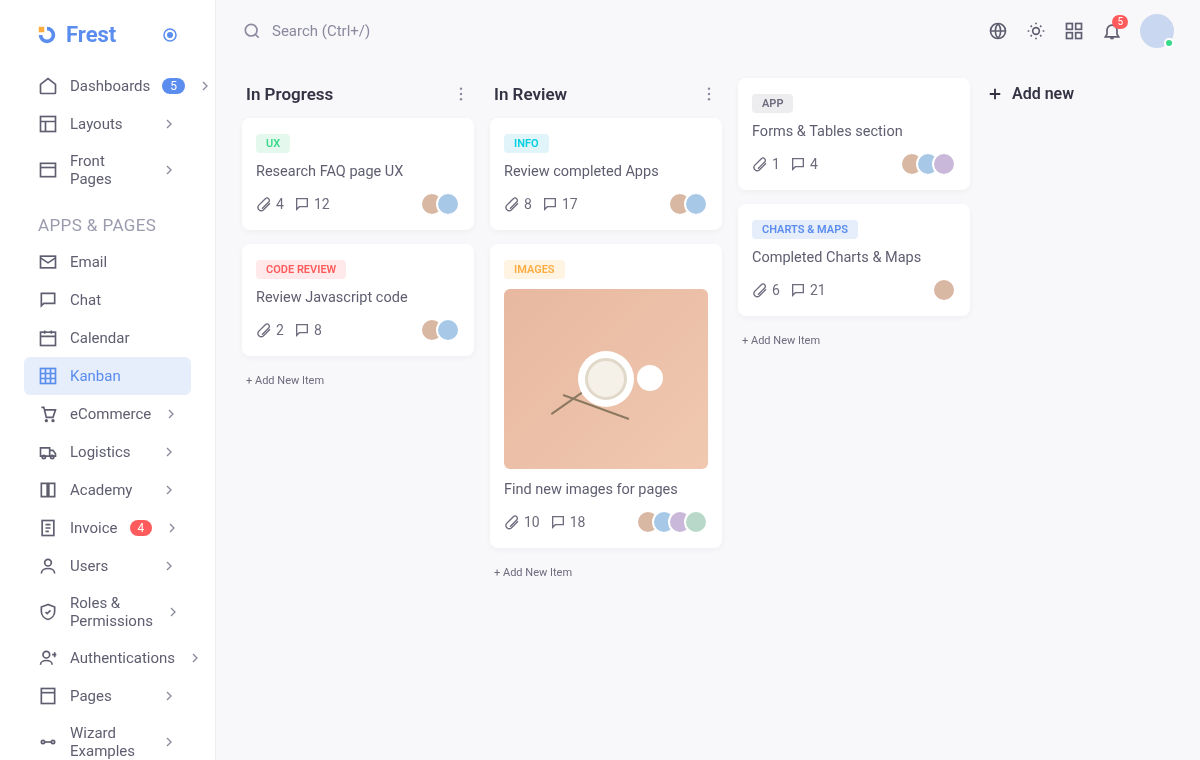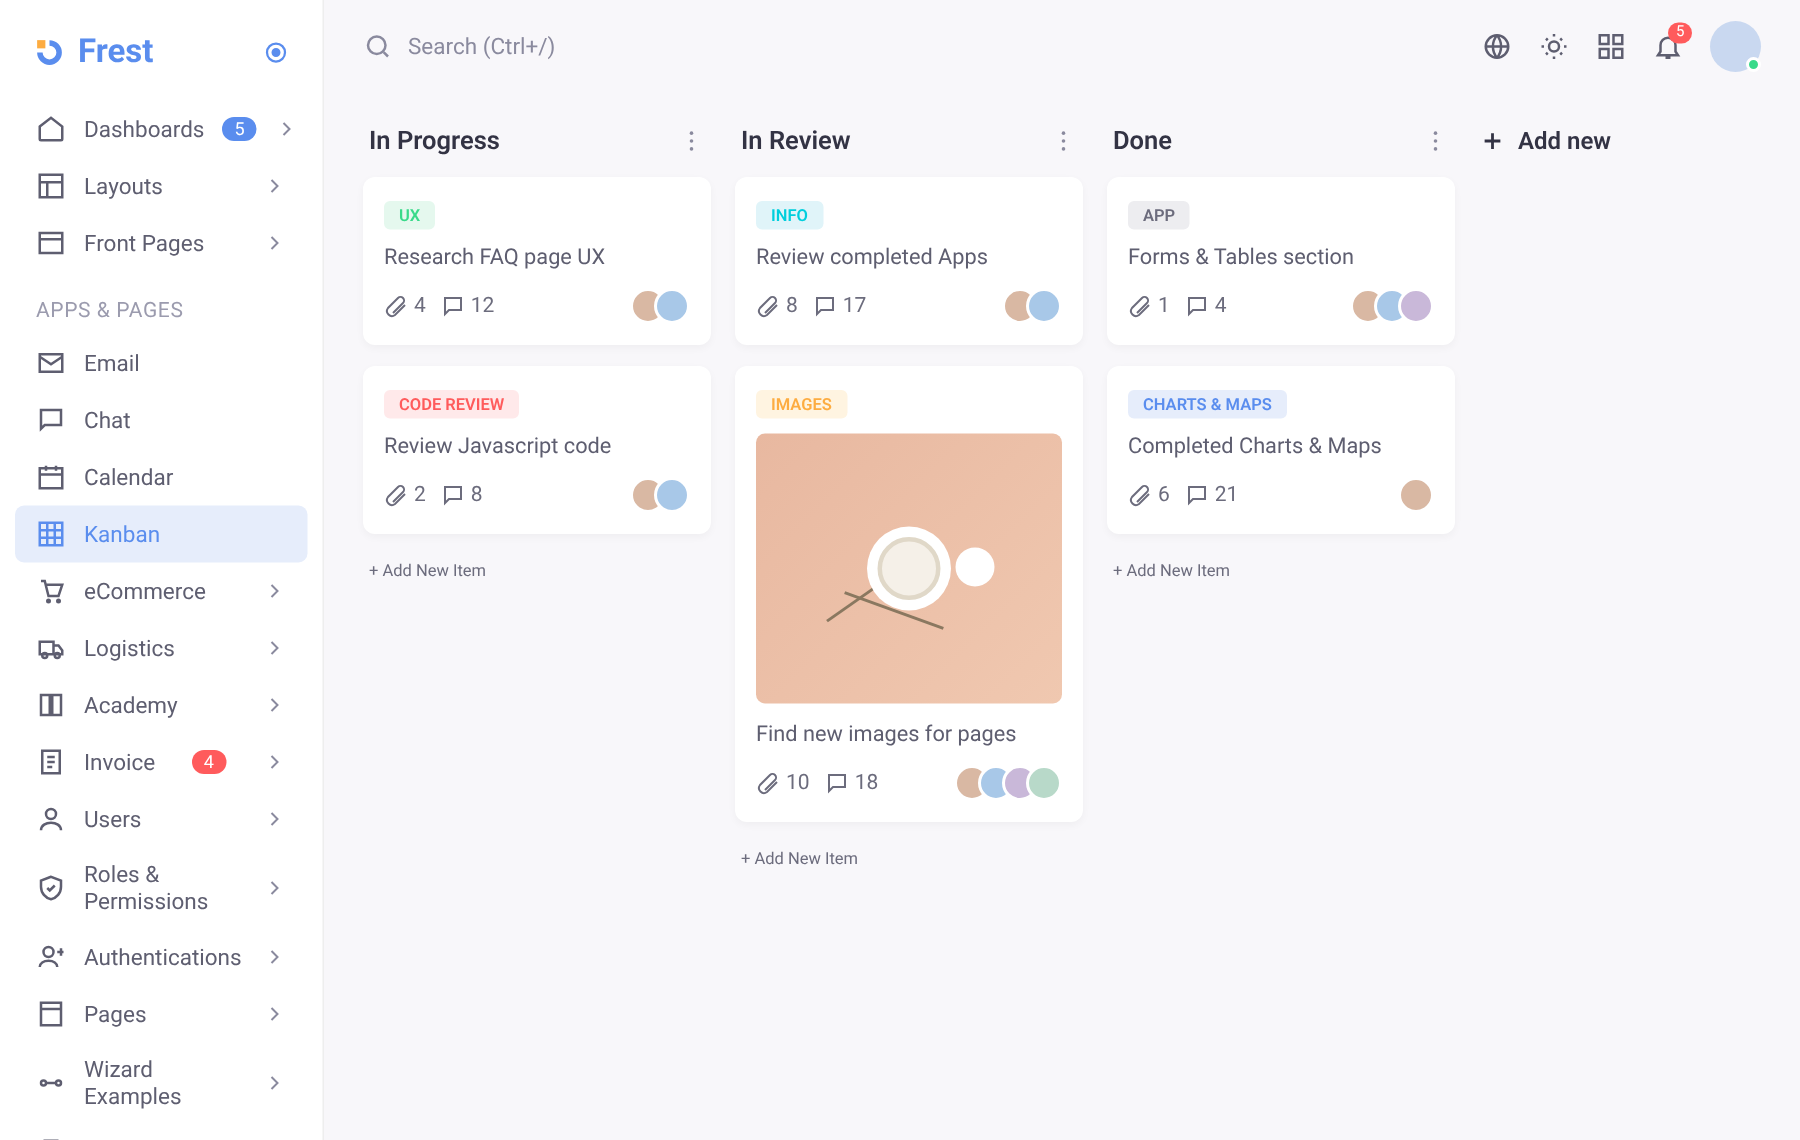--- a/index.html
+++ b/index.html
@@ -1,28 +1,28 @@
 <!DOCTYPE html>
 <html><head>
 <meta charset="utf-8">
 <style>
 *{margin:0;padding:0;box-sizing:border-box;font-family:-apple-system,BlinkMacSystemFont,"Segoe UI",Roboto,sans-serif}
 body{background:#f8f7fa;color:#4b4b5f;width:1200px;height:760px;overflow:hidden}
 .app{display:flex;height:100%}
-.sidebar{width:216px;background:#fff;border-right:1px solid #eee;display:flex;flex-direction:column;padding:16px 10px}
+.sidebar{width:216px;background:#fff;border-right:1px solid #eee;display:flex;flex-direction:column;padding:16px 24px}
 .logo-row{display:flex;align-items:center;justify-content:space-between;padding:6px 12px 20px}
 .logo{display:flex;align-items:center;gap:8px;font-weight:700;font-size:22px;color:#5a8dee}
 .logo-mark{display:flex;align-items:center}
 .target-icon{color:#5a8dee}
 .nav-item{display:flex;align-items:center;gap:12px;padding:9px 14px;border-radius:6px;color:#5e5e70;font-size:15px;cursor:pointer;position:relative}
 .nav-item.active{background:#e6edfb;color:#5a8dee}
 .nav-item .chev{margin-left:auto;color:#8a8a9e}
 .nav-badge{background:#5a8dee;color:#fff;border-radius:10px;font-size:12px;padding:1px 8px;margin-left:auto}
 .nav-badge.red{background:#ff5b5c}
-.section-label{font-size:14px;color:#9b9bae;letter-spacing:.4px;padding:18px 14px 8px}
+.section-label{font-size:17px;color:#9b9bae;letter-spacing:.4px;padding:18px 14px 8px}
 .icon{width:20px;height:20px;flex-shrink:0;display:inline-flex;align-items:center;justify-content:center}
 .main{flex:1;display:flex;flex-direction:column}
 .topbar{display:flex;align-items:center;padding:14px 26px;gap:14px}
 .search{display:flex;align-items:center;gap:10px;color:#8a8a9e;font-size:15px}
 .topbar-right{margin-left:auto;display:flex;align-items:center;gap:18px;color:#5e5e70}
 .top-icon{cursor:pointer;position:relative}
 .bell-badge{position:absolute;top:-6px;right:-6px;background:#ff5b5c;color:#fff;border-radius:8px;font-size:10px;padding:0 5px;line-height:14px}
 .avatar-lg{width:34px;height:34px;border-radius:50%;background:#c9d8f0;position:relative}
 .status-dot{position:absolute;bottom:0;right:0;width:10px;height:10px;border-radius:50%;background:#39da8a;border:2px solid #fff}
 .board{display:flex;gap:16px;padding:16px 26px;overflow-x:auto;align-items:flex-start}
@@ -446,30 +446,20 @@
               <div class="avatars">
                 <span class="av av1"></span>
                 <span class="av av2"></span>
                 <span class="av av3"></span>
                 <span class="av av4"></span>
               </div>
             </div></div>
           <div class="add-item">+ Add New Item</div>
         </div>
         <div class="column">
-          <div class="col-head">
-            <span class="col-title">Done</span>
-            <span class="dots">
-              <svg width="18" height="18" viewBox="0 0 24 24" fill="currentColor">
-                <circle cx="12" cy="5" r="1.6"></circle>
-                <circle cx="12" cy="12" r="1.6"></circle>
-                <circle cx="12" cy="19" r="1.6"></circle>
-              </svg>
-            </span>
-          </div>
           <div class="card"><span class="tag tag-app">APP</span><div class="card-title">Forms &amp; Tables section</div><div class="card-foot">
               <div class="meta">
                 <span><span>
                     <svg width="16" height="16" viewBox="0 0 24 24" fill="none" stroke="currentColor" stroke-width="2">
                       <path d="M21 11 11 21a5 5 0 0 1-7-7L14 4a3.5 3.5 0 0 1 5 5L9 19"></path>
                     </svg>
                   </span>1</span>
                 <span><span>
                     <svg width="16" height="16" viewBox="0 0 24 24" fill="none" stroke="currentColor" stroke-width="2">
                       <path d="M4 4h16v12H8l-4 4z"></path>

